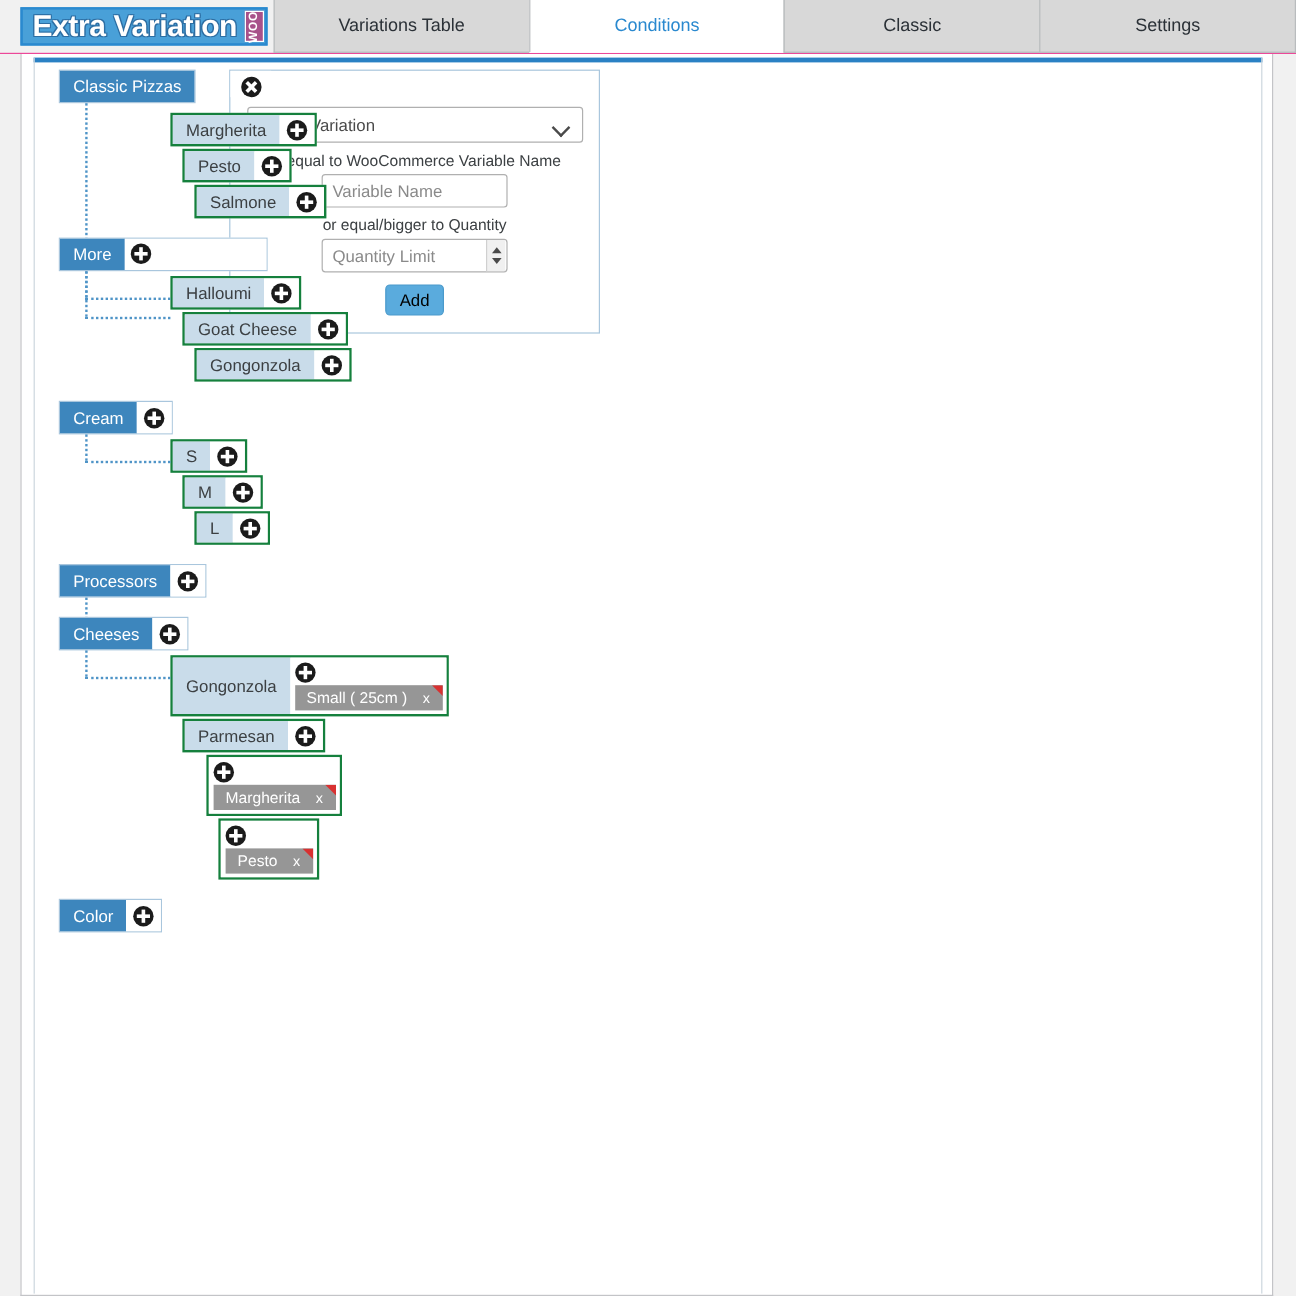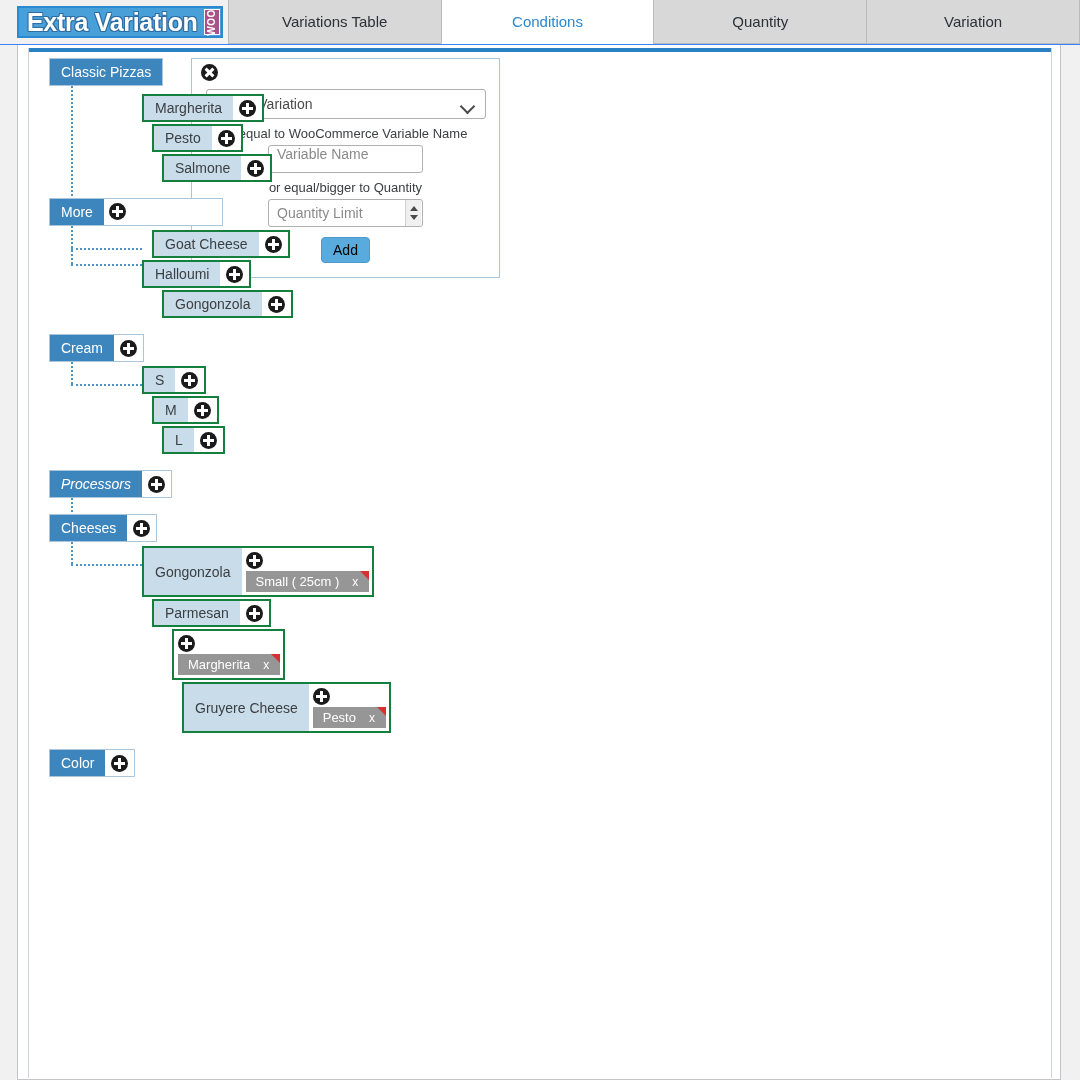--- a/index.html
+++ b/index.html
@@ -9,21 +9,21 @@
     background: #f1f1f1;
     font-family: "Liberation Sans", sans-serif;
     overflow: hidden;
   }
 
   
   #tabbar {
     position: absolute; top: 0; left: 0;
     width: 1080px; height: 45px;
     display: flex; align-items: stretch;
-    background: #3b82f6;
+    background: #ec4899;
   }
   .tab {
     flex: 1 1 0;
     border: 1px solid #b9bcbe;
     border-top: none;
     background: #d8d8d8;
     display: flex; align-items: center; justify-content: center;
     font-size: 15px; color: #2b3137;
     margin-left: -1px;
     height: 44px;
@@ -266,21 +266,21 @@
   .popup-note {
     font-size: 13px; color: #3c4043;
     margin: 7px 0 4px 0;
   }
   .txt {
     width: 155px; height: 28px;
     border: 1px solid #b0b0b0;
     border-radius: 3px;
     background: #ffffff;
     font-size: 14px; color: #8a8a8a;
-    display: flex; align-items: flex-start;
+    display: flex; align-items: center;
     padding: 0 8px;
     margin: 0 auto;
   }
   .num {
     width: 155px; height: 28px;
     border: 1px solid #b0b0b0;
     border-radius: 3px;
     background: #ffffff;
     font-size: 14px; color: #8a8a8a;
     display: flex; align-items: center;
@@ -322,23 +322,23 @@
       <span class="logo-badge">
         <span>WOO</span>
       </span>
     </span>
   </div>
   <div id="tabs-host" style="display:contents"><div class="tab">
         <span>Variations Table</span>
       </div><div class="tab active">
         <span>Conditions</span>
       </div><div class="tab">
-        <span>Quantity</span>
+        <span>Classic</span>
       </div><div class="tab">
-        <span>Variation</span>
+        <span>Settings</span>
       </div></div>
 </div>
 
 <div id="panel">
   <div id="blue-rule"></div>
   <div id="panel-inner">
     <div id="tree">
         <div class="group" style="position: relative; margin-left: 20px; margin-bottom: 16px;">
           <div style="position: relative;"><div class="grp-head">
               <div class="grp-label">Classic Pizzas</div>
@@ -387,28 +387,28 @@
               <div class="grp-label">More</div>
               <div class="plus-cell" style="flex-direction: column; align-items: flex-start; justify-content: flex-start; width: auto; padding: 4px 3px 3px 5px;">
                 <span class="ico-plus"></span>
                 <span class="tag">
                   <span>Big ( 35cm )</span>
                   <span class="tag-x">x</span>
                 </span>
               </div>
             </div></div>
           <div style="position: relative; padding-top: 4px;">
+            <div class="child-row" style="margin-left: 93px;"><div class="child">
+                <div class="child-label">Halloumi</div>
+                <div class="child-right" style="padding: 0px; width: 29px; align-items: center; justify-content: center;">
+                  <span class="ico-plus"></span>
+                </div>
+              </div></div>
             <div class="child-row" style="margin-left: 103px;"><div class="child">
                 <div class="child-label">Goat Cheese</div>
-                <div class="child-right" style="padding: 0px; width: 29px; align-items: center; justify-content: center;">
-                  <span class="ico-plus"></span>
-                </div>
-              </div></div>
-            <div class="child-row" style="margin-left: 93px;"><div class="child">
-                <div class="child-label">Halloumi</div>
                 <div class="child-right" style="padding: 0px; width: 29px; align-items: center; justify-content: center;">
                   <span class="ico-plus"></span>
                 </div>
               </div></div>
             <div class="child-row" style="margin-left: 113px;"><div class="child">
                 <div class="child-label">Gongonzola</div>
                 <div class="child-right" style="padding: 0px; width: 29px; align-items: center; justify-content: center;">
                   <span class="ico-plus"></span>
                 </div>
               </div></div>
@@ -440,21 +440,21 @@
                 <div class="child-label">L</div>
                 <div class="child-right" style="padding: 0px; width: 29px; align-items: center; justify-content: center;">
                   <span class="ico-plus"></span>
                 </div>
               </div></div>
           </div>
           <div class="conn-v" style="left: 22px; top: 28px; height: 22px;"></div>
           <div class="conn-h" style="left: 22px; top: 50px; width: 71px;"></div>
         </div>
         <div class="group" style="position: relative; margin-left: 20px; margin-bottom: 16px;">
-          <div style="position: relative; font-style: italic;"><div class="grp-head">
+          <div style="position: relative;"><div class="grp-head">
               <div class="grp-label">Processors</div>
               <div class="plus-cell">
                 <span class="ico-plus"></span>
               </div>
             </div></div>
           <div class="conn-v" style="left: 22px; top: 28px; height: 22px;"></div>
           <div class="conn-h" style="left: 22px; top: 50px; width: 71px;"></div>
         </div>
         <div class="group" style="position: relative; margin-left: 20px; margin-bottom: 16px;">
           <div style="position: relative;"><div class="grp-head">
@@ -483,21 +483,20 @@
             <div class="child-row" style="margin-left: 123px;"><div class="child">
                 <div class="child-right">
                   <span class="ico-plus"></span>
                   <span class="tag">
                     <span>Margherita</span>
                     <span class="tag-x">x</span>
                   </span>
                 </div>
               </div></div>
             <div class="child-row" style="margin-left: 133px;"><div class="child">
-                <div class="child-label">Gruyere Cheese</div>
                 <div class="child-right">
                   <span class="ico-plus"></span>
                   <span class="tag">
                     <span>Pesto</span>
                     <span class="tag-x">x</span>
                   </span>
                 </div>
               </div></div>
           </div>
           <div class="conn-v" style="left: 22px; top: 28px; height: 22px;"></div>

